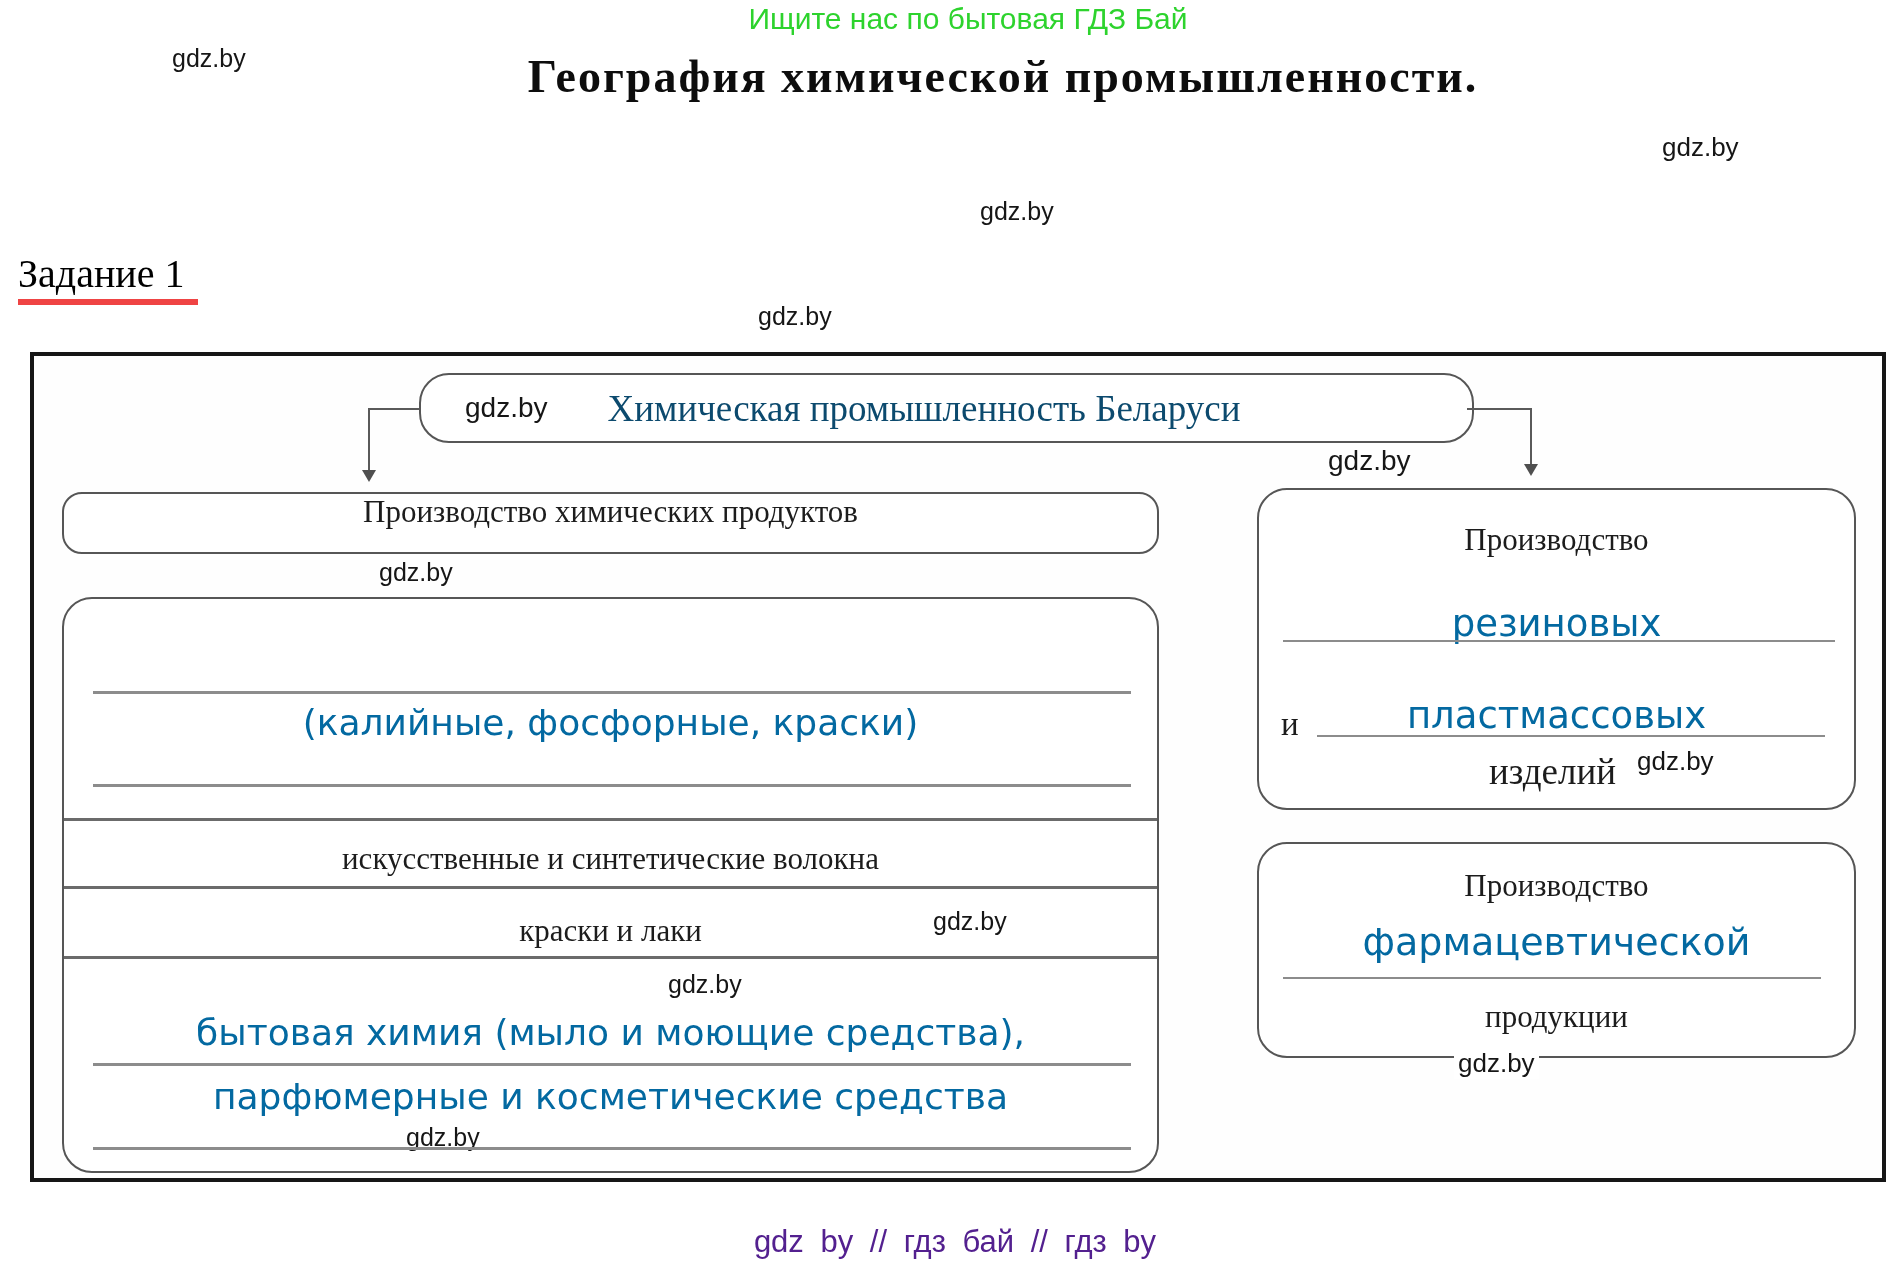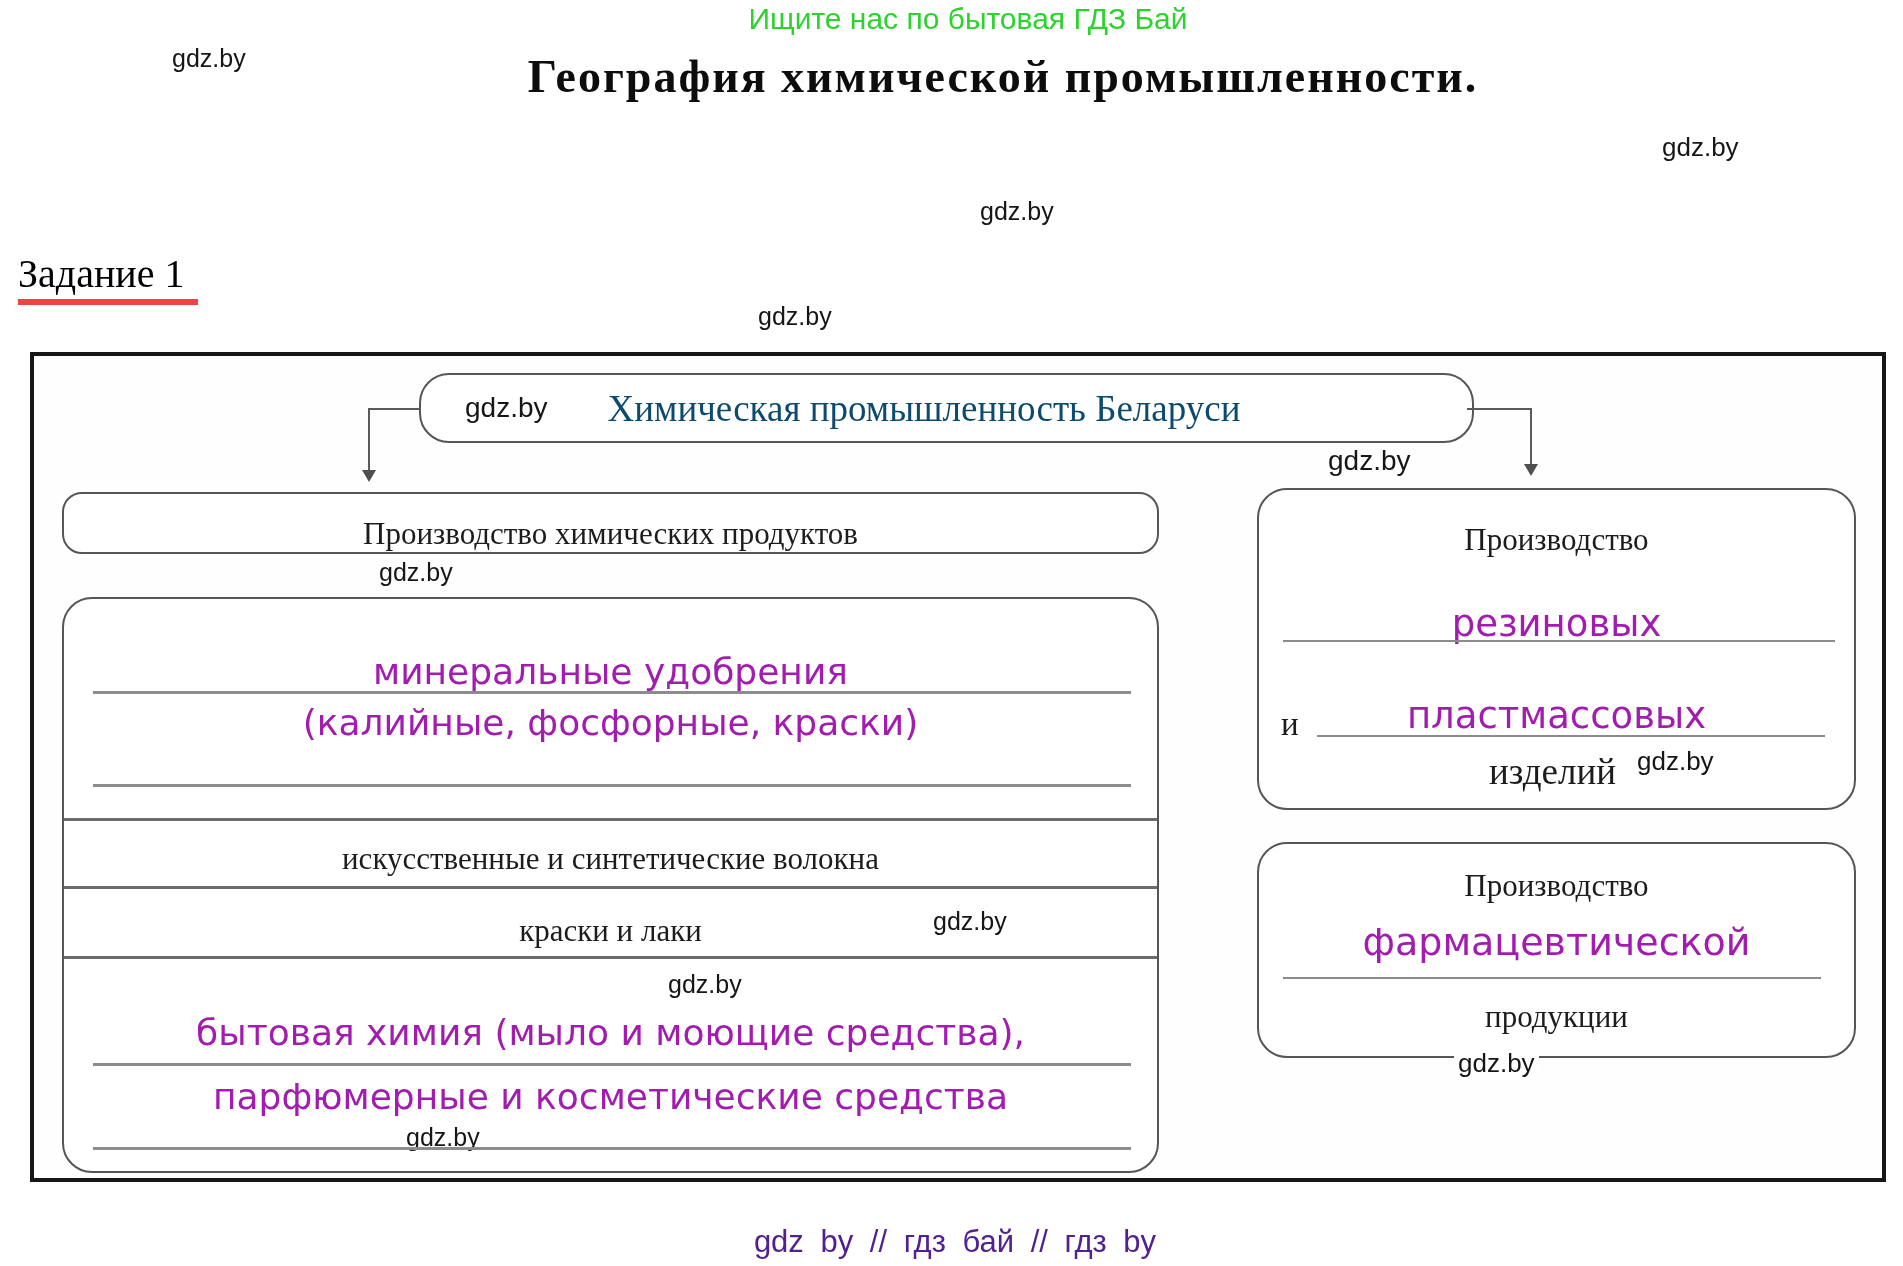--- a/index.html
+++ b/index.html
@@ -13,33 +13,33 @@
          font-family:"Liberation Serif",serif;font-weight:bold;font-size:46px;
          letter-spacing:2px;color:#0d0d0d;white-space:nowrap;}
   .task{position:absolute;top:250px;left:18px;font-family:"Liberation Serif",serif;
         font-size:40px;color:#000;border-bottom:6px solid #ef4444;padding:0 14px 2px 0;}
   .outer-box{position:absolute;left:30px;top:352px;width:1856px;height:830px;
              border:4px solid #161616;box-sizing:border-box;background:#fefefe;}
   .rbox{position:absolute;box-sizing:border-box;border:2px solid #565656;border-radius:30px;background:#fff;}
   .root-box{left:385px;top:17px;width:1055px;height:70px;display:flex;align-items:center;padding-left:44px;}
   .root-label{font-family:"Liberation Serif",serif;font-size:37px;color:#0c4a6e;margin-left:60px;white-space:nowrap;}
   .hdr-box{left:28px;top:136px;width:1097px;height:62px;border-radius:20px;
-           display:flex;align-items:flex-end;justify-content:center;}
+           display:flex;align-items:flex-start;justify-content:center;}
   .content-box{left:28px;top:241px;width:1097px;height:576px;}
   .b1{left:1223px;top:132px;width:599px;height:322px;}
   .b2{left:1223px;top:486px;width:599px;height:216px;}
   .line{position:absolute;background:#5a5a5a;}
   .divider{position:absolute;left:0;width:100%;height:3px;background:#6b6b6b;}
   .blank{position:absolute;height:3px;background:#8c8c8c;}
   .blank2{position:absolute;height:2px;background:#8c8c8c;}
   .arrowhead{position:absolute;width:0;height:0;border-left:7px solid transparent;
              border-right:7px solid transparent;border-top:12px solid #4f4f4f;}
   .ctext{position:absolute;left:0;width:100%;text-align:center;white-space:nowrap;}
   .printed{font-family:"Liberation Serif",serif;font-size:31px;color:#1c1c1c;}
-  .answer{font-family:"DejaVu Sans",sans-serif;font-size:36px;color:#a21caf;}
+  .answer{font-family:"DejaVu Sans",sans-serif;font-size:36px;color:#0369a1;}
   .footer{position:absolute;top:1224px;left:955px;transform:translateX(-50%);
           font-size:31px;color:#53208f;word-spacing:8px;white-space:nowrap;}
 </style>
 </head>
 <body>
 
 <div class="page">
 
   <div class="promo">Ищите нас по бытовая ГДЗ Бай</div>
 
@@ -69,21 +69,20 @@
 
     <div class="wm" style="left:1294px;top:89px;font-size:28px;">gdz.by</div>
 
     <div class="rbox hdr-box">
       <span class="printed">Производство химических продуктов</span>
     </div>
     <div class="wm" style="left:345px;top:202px;">gdz.by</div>
 
     <div class="rbox content-box">
 
-      <div class="ctext answer" style="top:52px;">минеральные удобрения</div>
       <div class="blank" style="left:29px;top:92px;width:1038px;"></div>
       <div class="ctext answer" style="top:103px;">(калийные, фосфорные, краски)</div>
       <div class="blank" style="left:29px;top:185px;width:1038px;"></div>
       <div class="divider" style="top:219px;"></div>
 
       <div class="ctext printed" style="top:242px;">искусственные и синтетические волокна</div>
       <div class="divider" style="top:287px;"></div>
 
       <div class="ctext printed" style="top:314px;">краски и лаки</div>
       <div class="wm" style="left:869px;top:308px;">gdz.by</div>

